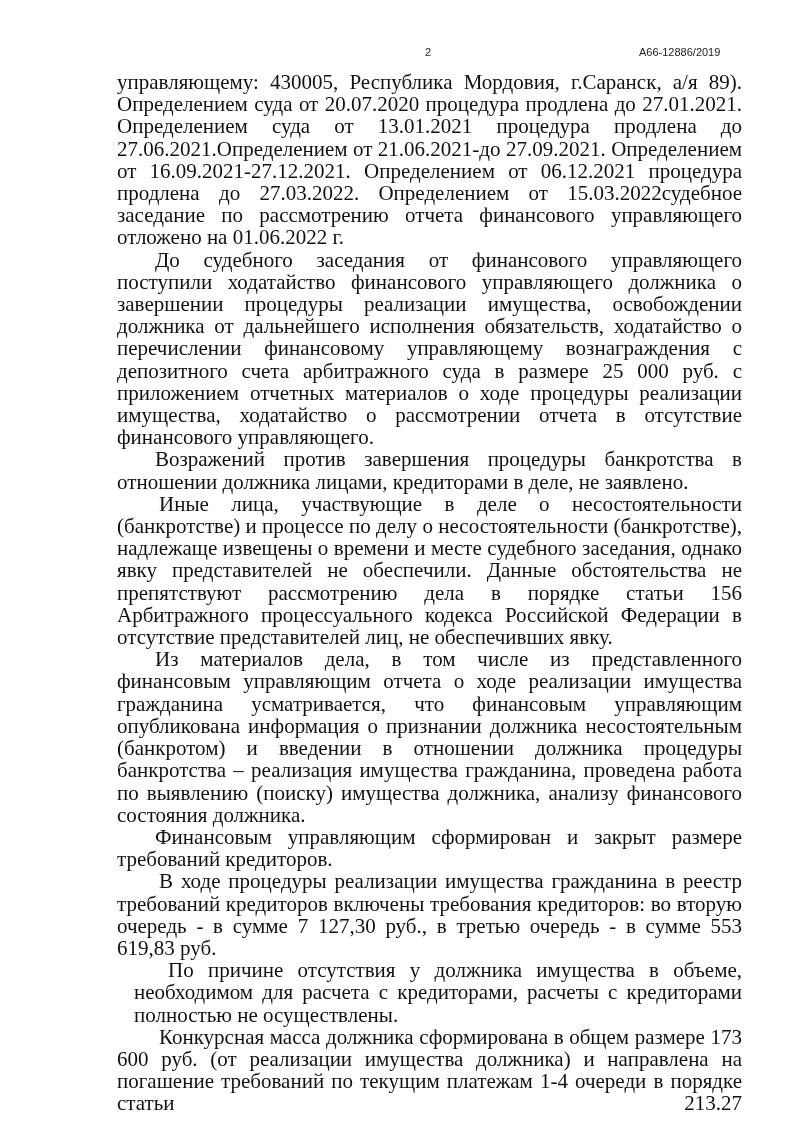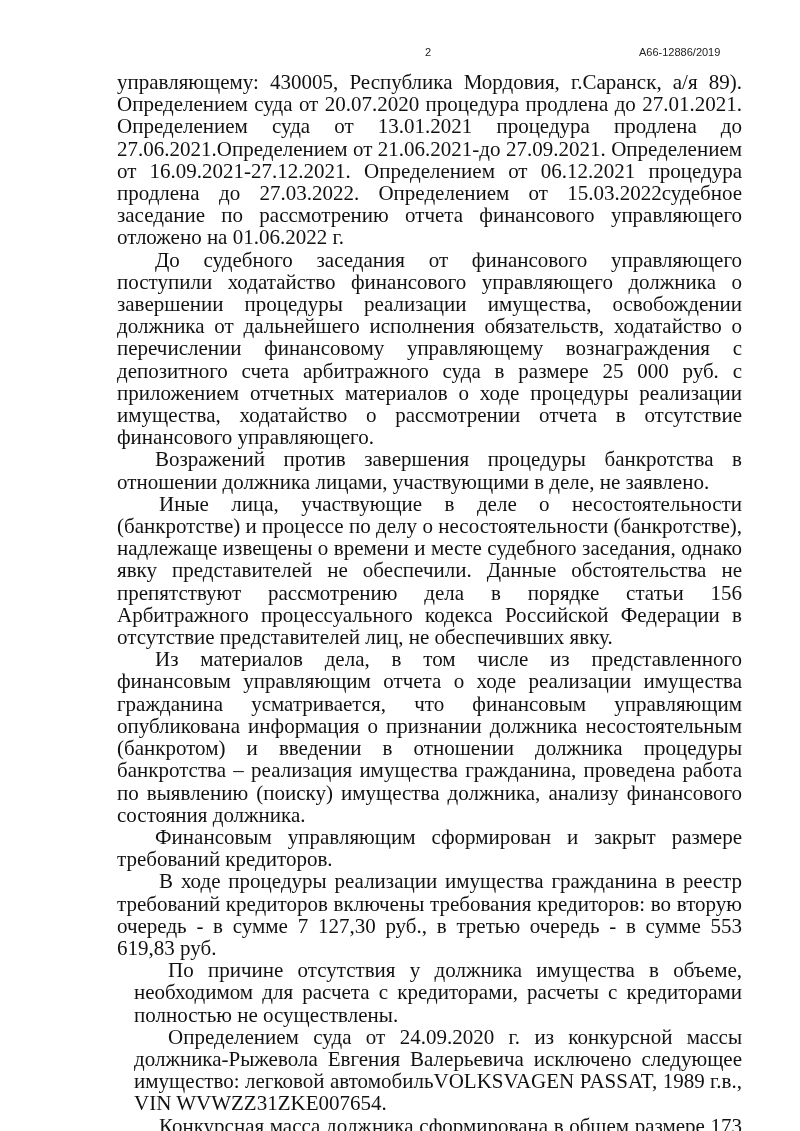--- a/index.html
+++ b/index.html
@@ -66,21 +66,20 @@
 <body>
 
 <div class="page-header">
   <span class="page-number">2</span>
   <span class="case-number">А66-12886/2019</span>
 </div>
 
 <div class="body-text">
   <p class="no-indent">управляющему: 430005, Республика Мордовия, г.Саранск, а/я 89). Определением суда от 20.07.2020 процедура продлена до 27.01.2021. Определением суда от 13.01.2021 процедура продлена до 27.06.2021.Определением от 21.06.2021-до 27.09.2021. Определением от 16.09.2021-27.12.2021. Определением от 06.12.2021 процедура продлена до 27.03.2022. Определением от 15.03.2022судебное заседание по рассмотрению отчета финансового управляющего отложено на 01.06.2022 г.</p>
   <p>До судебного заседания от финансового управляющего поступили ходатайство финансового управляющего должника о завершении процедуры реализации имущества, освобождении должника от дальнейшего исполнения обязательств,  ходатайство о перечислении финансовому управляющему вознаграждения с депозитного счета арбитражного суда в размере 25 000 руб. с приложением  отчетных материалов о ходе процедуры реализации имущества, ходатайство о рассмотрении отчета в отсутствие финансового управляющего.</p>
-  <p>Возражений против завершения процедуры банкротства в отношении должника лицами, участвующими в деле, не заявлено.</p>
+  <p>Возражений против завершения процедуры банкротства в отношении должника лицами, кредиторами в деле, не заявлено.</p>
   <p class="indent-plus">Иные лица, участвующие в деле о несостоятельности (банкротстве) и процессе по делу о несостоятельности (банкротстве), надлежаще извещены о времени и месте судебного заседания, однако явку представителей не обеспечили. Данные обстоятельства не препятствуют рассмотрению дела в порядке статьи 156 Арбитражного процессуального кодекса Российской Федерации в отсутствие представителей лиц, не обеспечивших явку.</p>
   <p>Из материалов дела, в том числе из представленного финансовым управляющим отчета о ходе реализации имущества гражданина усматривается, что финансовым управляющим опубликована информация о признании должника несостоятельным (банкротом) и введении в отношении должника процедуры банкротства – реализация имущества гражданина, проведена работа по выявлению (поиску) имущества должника, анализу финансового состояния должника.</p>
   <p>Финансовым управляющим сформирован и закрыт размере требований кредиторов.</p>
   <p class="indent-plus">В ходе процедуры реализации имущества гражданина в реестр требований кредиторов включены требования кредиторов: во вторую очередь - в сумме 7 127,30 руб., в третью очередь - в сумме 553 619,83 руб.</p>
   <p class="indent-small">По причине отсутствия у должника имущества в объеме, необходимом для расчета с кредиторами, расчеты с кредиторами полностью не осуществлены.</p>
-  <p class="indent-small">Определением суда от 24.09.2020 г. из конкурсной массы должника-Рыжевола Евгения Валерьевича исключено следующее имущество: легковой автомобильVOLKSVAGEN PASSAT, 1989 г.в., VIN WVWZZ31ZKE007654.</p>
   <p class="indent-plus last-justify">Конкурсная масса должника сформирована в общем размере 173 600 руб. (от реализации имущества должника) и направлена на погашение требований по текущим платежам 1-4 очереди в порядке статьи 213.27</p>
 </div>
 
 </body></html>

